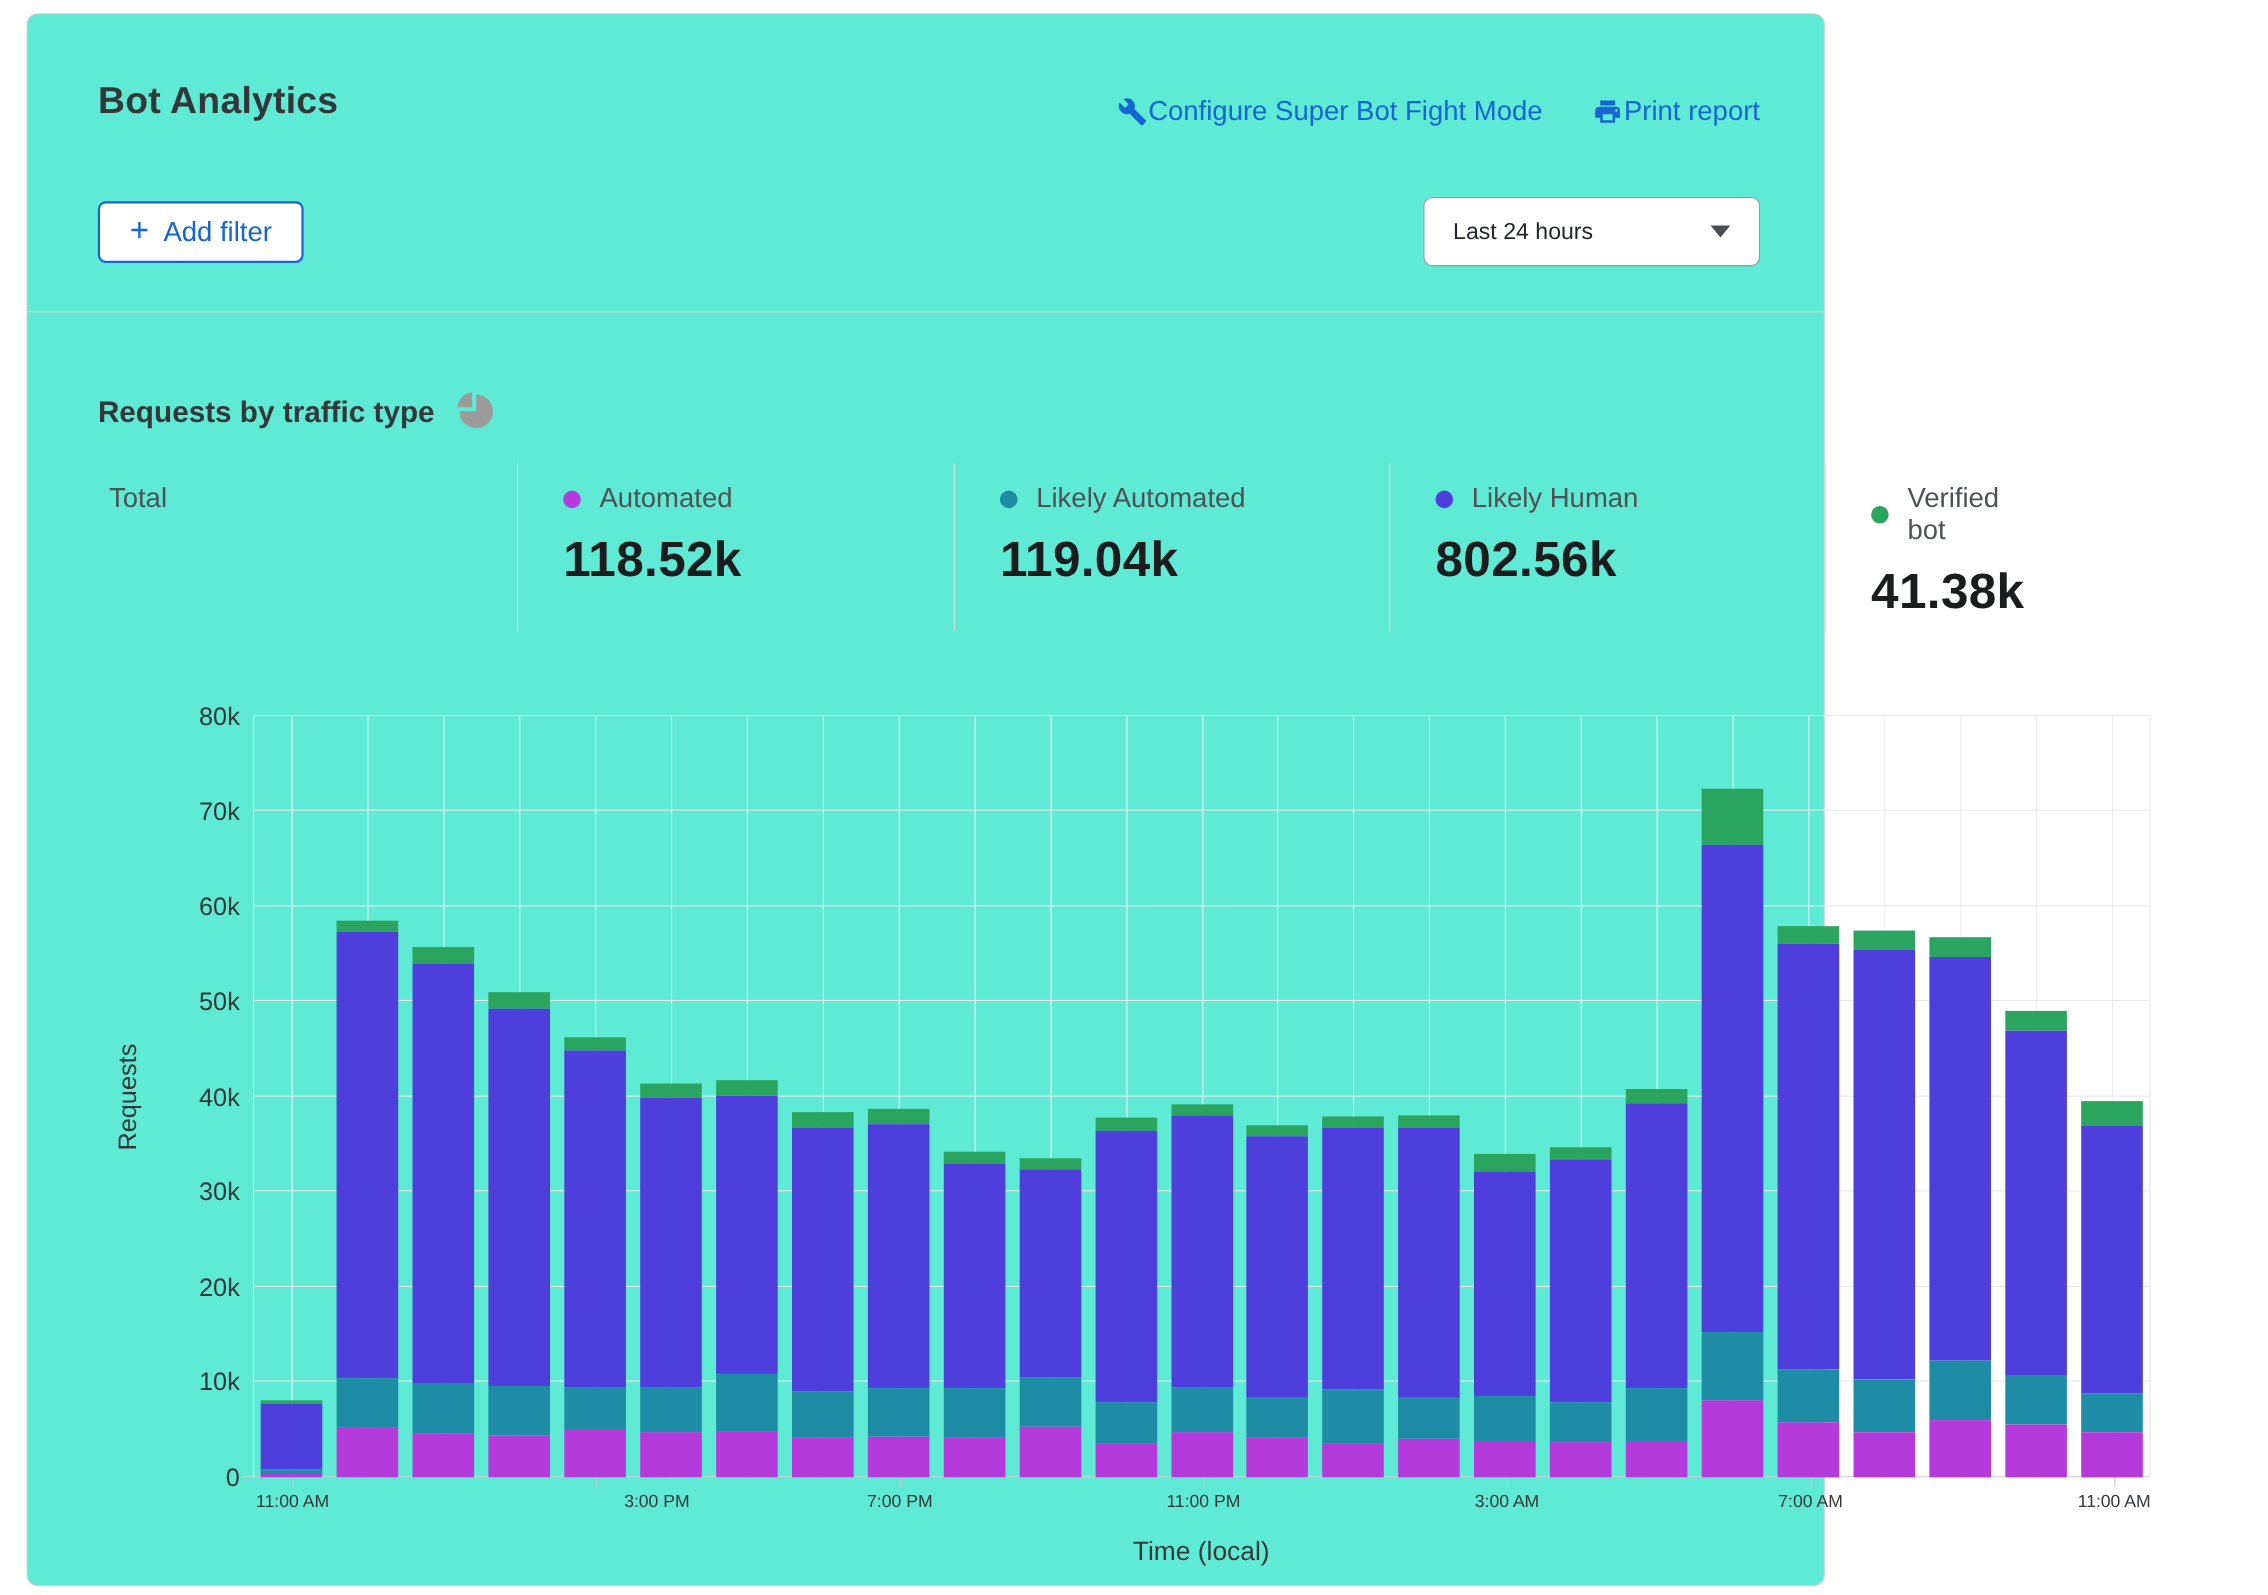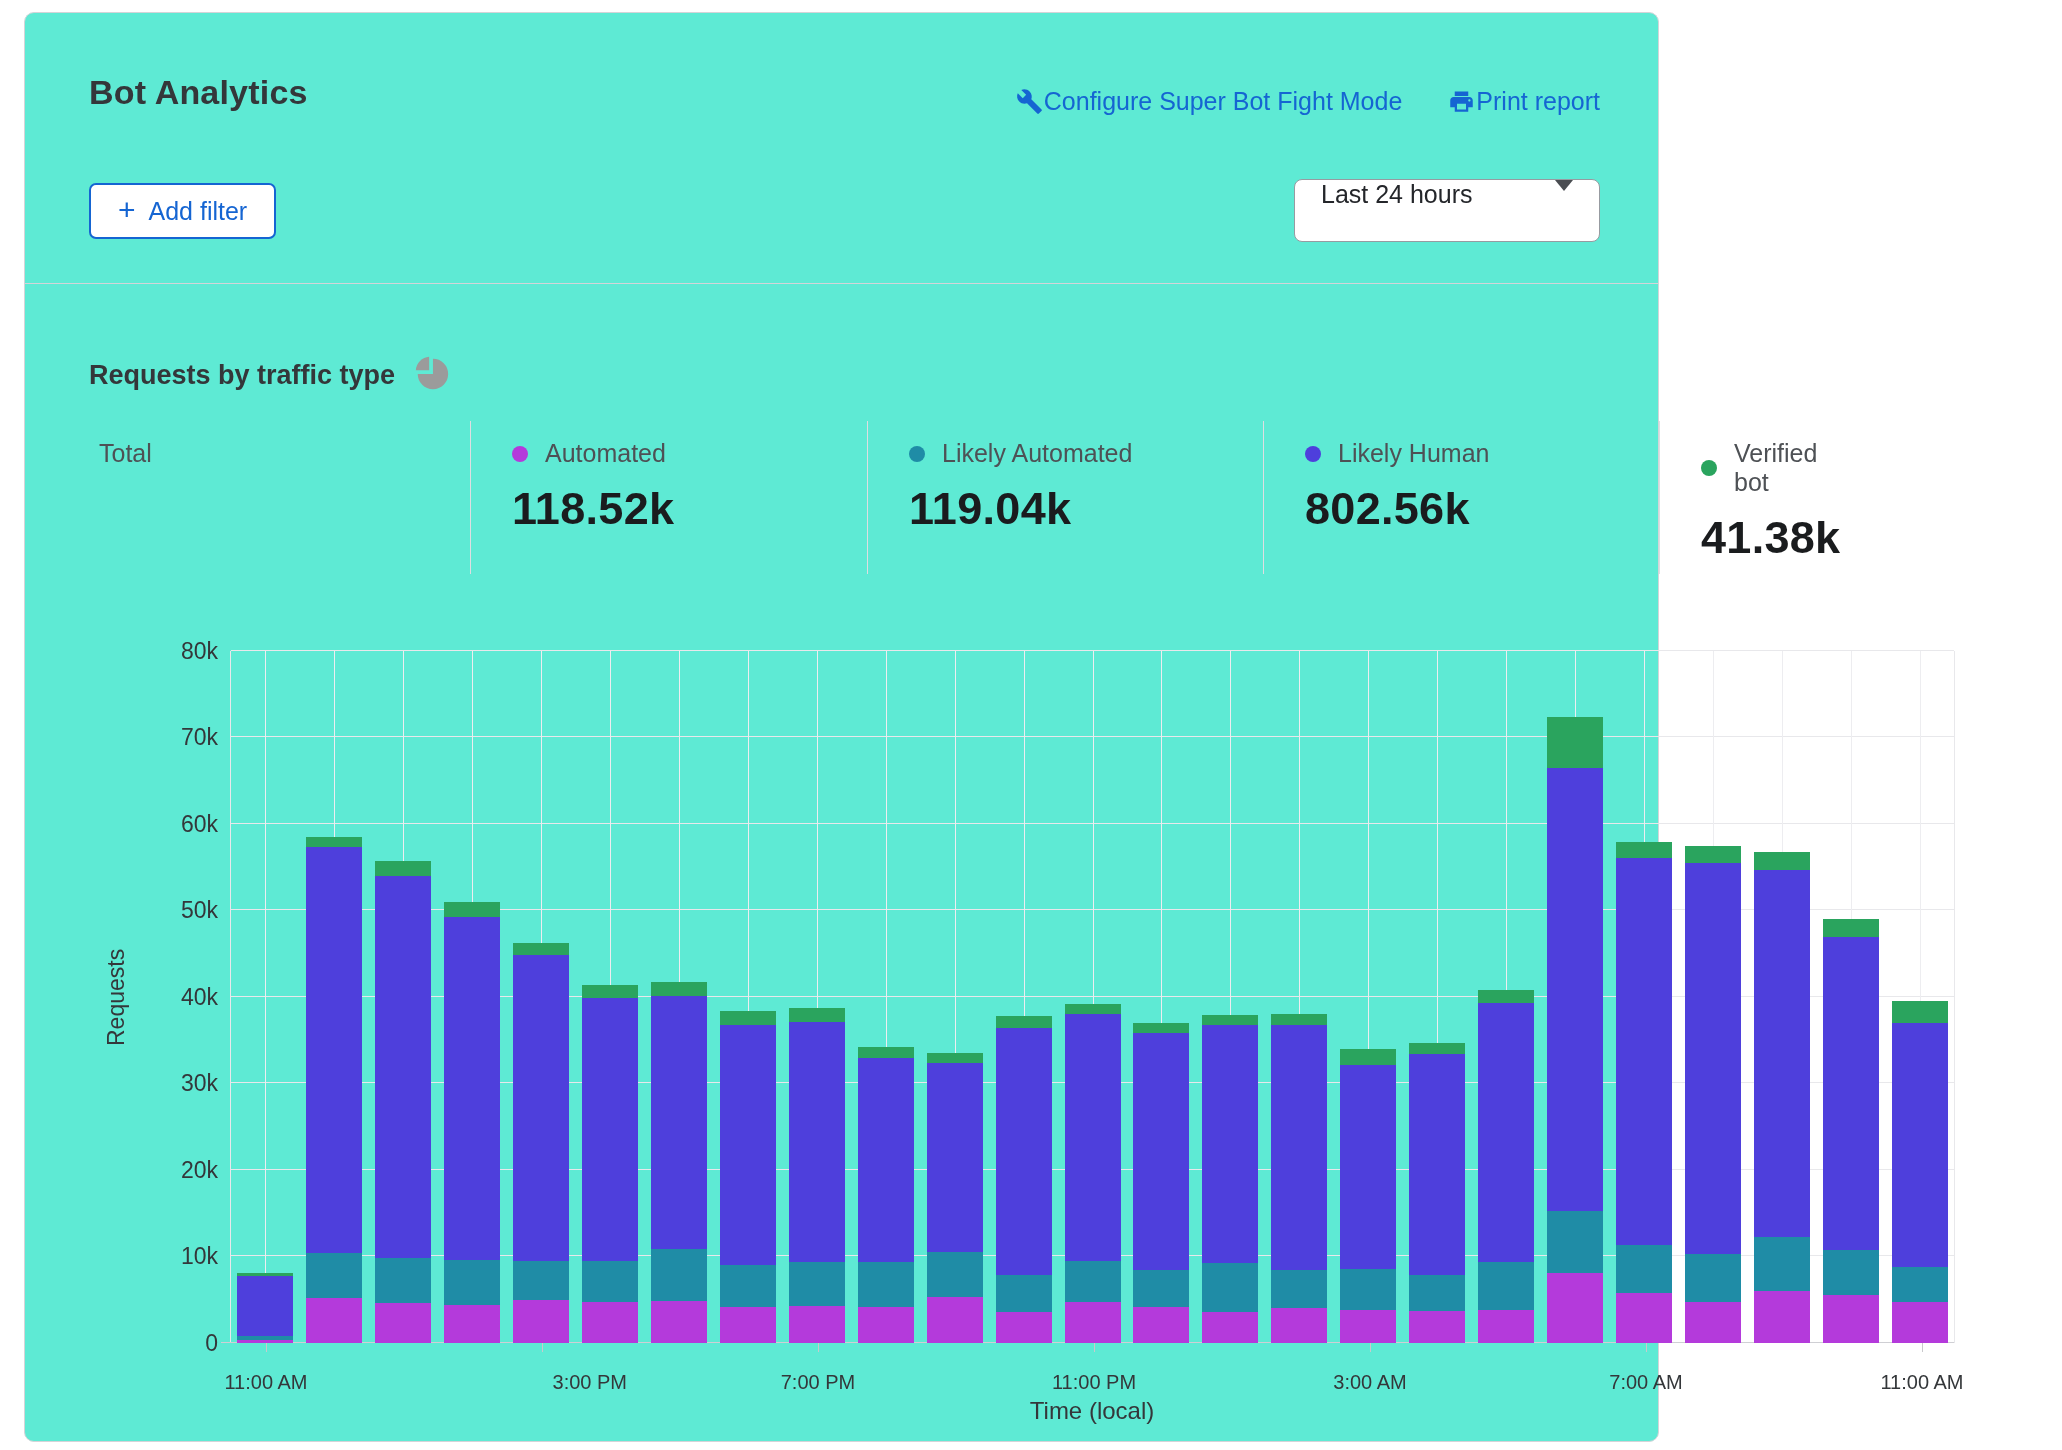--- a/index.html
+++ b/index.html
@@ -16,21 +16,21 @@
   .hlink { display:flex; align-items:center; gap:1px; color:#1565d2; font-size:25px;
     cursor:pointer; text-decoration:none; }
   .hlink svg { display:block; }
   .add-filter { position:absolute; left:64px; top:170px; height:56px; display:flex;
     align-items:center; gap:13px; padding:0 27px; background:#fff; border:2px solid #1565d2;
     border-radius:7px; color:#1565d2; font-size:25px; cursor:pointer;
     font-family:"Liberation Sans","DejaVu Sans",sans-serif; }
   .add-filter .plus { font-size:30px; font-weight:500; line-height:1; margin-top:-3px; }
   .select { position:absolute; right:58px; top:166px; width:306px; height:63px;
     border:1px solid #979ba1; border-radius:8px; background:#fff; display:flex;
-    align-items:flex-start; padding:0 26px; font-size:25px; color:#24262a; cursor:pointer; }
+    align-items:center; padding:0 26px; font-size:21px; color:#24262a; cursor:pointer; }
   .select .caret { margin-left:auto; width:0; height:0; border-left:9px solid transparent;
     border-right:9px solid transparent; border-top:11px solid #4a4d52; }
   
   .card-body { position:absolute; left:0; top:271px; right:0; bottom:0; }
   .section-row { position:absolute; left:64px; top:70px; display:flex; align-items:center; gap:18px; }
   .section-title { font-size:27px; font-weight:700; color:#34373a; }
   
   .stats { position:absolute; left:74px; top:137px; right:56px; display:grid;
     grid-template-columns:371px 397px 396px 396px auto; }
   .stat { padding-top:18px; padding-bottom:10px; }
@@ -48,22 +48,22 @@
   .hgrid.base { background:#cfcfd4; left:-10px; }
   .ylab { position:absolute; right:100%; margin-right:13px; width:80px; text-align:right;
     font-size:23px; color:#34373a; line-height:26px; }
   .slots { position:absolute; inset:0; display:flex; }
   .slot { position:relative; flex:1 1 0; height:100%; }
   .vgrid { position:absolute; left:50%; top:0; bottom:0; width:1px; background:#ededf0; }
   .bar { position:absolute; bottom:0; left:50%; transform:translateX(-50%); width:56px;
     display:flex; flex-direction:column; justify-content:flex-end; z-index:2; }
   .seg { width:100%; }
   .xtick { position:absolute; top:100%; width:1px; height:9px; background:#c9c9cc; }
-  .xlab { position:absolute; top:100%; margin-top:28px; width:170px; text-align:center;
-    font-size:20px; color:#34373a; }
+  .xlab { position:absolute; top:100%; margin-top:14px; width:170px; text-align:center;
+    font-size:16px; color:#34373a; }
   .x-title { position:absolute; left:1067px; top:1113px; transform:translateX(-50%);
     font-size:24px; color:#34373a; }
 </style>
 </head>
 <body>
 
 <div class="card">
   <div class="card-header">
     <h1 class="page-title">Bot Analytics</h1>
     <div class="header-links">

